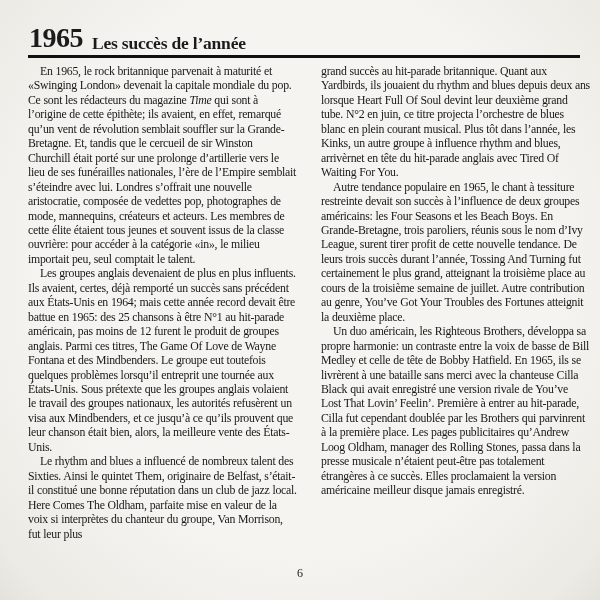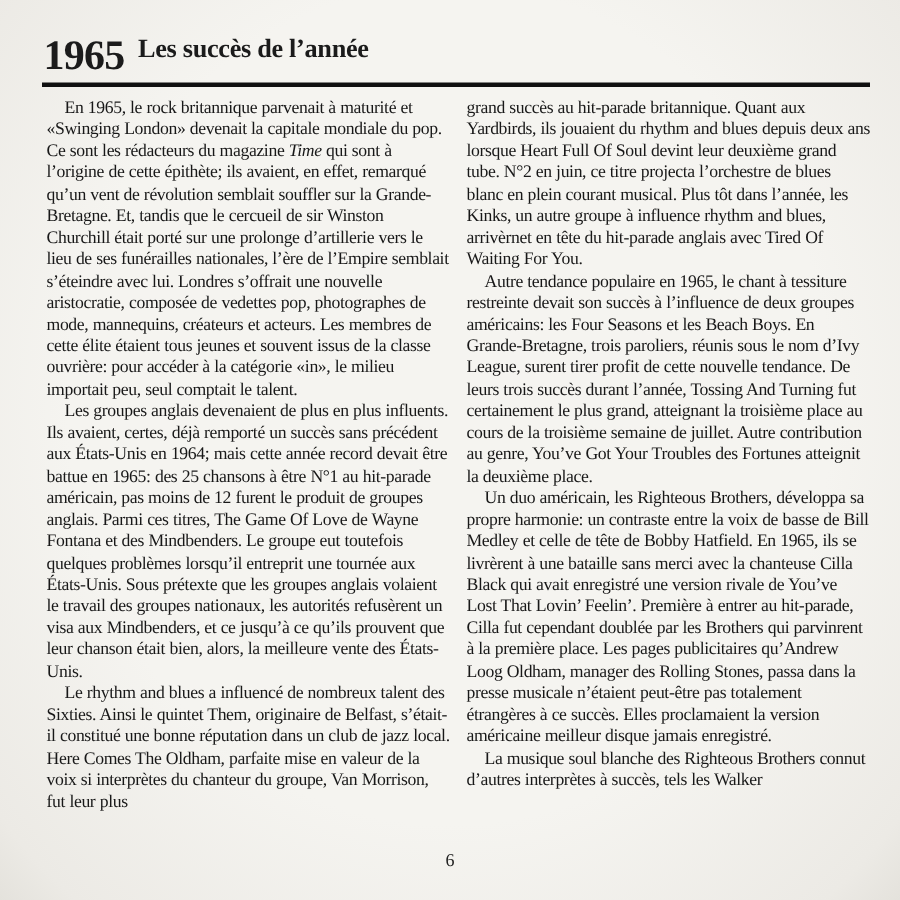--- a/index.html
+++ b/index.html
@@ -16,21 +16,21 @@
     position: relative;
   }
   .page {
     position: absolute;
     left: 28px;
     top: 24px;
     width: 552px;
   }
   .header {
     display: flex;
-    align-items: flex-start;
+    align-items: flex-end;
     gap: 9px;
     margin: 0 0 3px 1px;
   }
   .header .year {
     font-size: 28px;
     font-weight: bold;
     letter-spacing: -0.5px;
     line-height: 1;
   }
   .header .title {
@@ -40,22 +40,21 @@
     line-height: 1;
   }
   .rule {
     height: 3px;
     background: #101010;
     border: none;
     margin: 0 0 6px 0;
   }
   .columns {
     display: flex;
-    gap: 11px;
-    justify-content: flex-end;
+    gap: 24px;
   }
   .col {
     width: 269px;
     flex: 0 0 269px;
   }
   .para {
     margin: 0;
     font-size: 11.8px;
     line-height: 14.45px;
     letter-spacing: -0.25px;
@@ -90,18 +89,17 @@
   <div class="columns">
     <div class="col">
         <p class="para indent"><span>En 1965, le rock britannique parvenait à maturité et «Swinging London» devenait la capitale mondiale du pop. Ce sont les rédacteurs du magazine </span><span class="i">Time</span><span> qui sont à l’origine de cette épithète; ils avaient, en effet, remarqué qu’un vent de révolution semblait souffler sur la Grande-Bretagne. Et, tandis que le cercueil de sir Winston Churchill était porté sur une prolonge d’artillerie vers le lieu de ses funérailles nationales, l’ère de l’Empire semblait s’éteindre avec lui. Londres s’offrait une nouvelle aristocratie, composée de vedettes pop, photographes de mode, mannequins, créateurs et acteurs. Les membres de cette élite étaient tous jeunes et souvent issus de la classe ouvrière: pour accéder à la catégorie «in», le milieu importait peu, seul comptait le talent.</span></p>
         <p class="para indent"><span>Les groupes anglais devenaient de plus en plus influents. Ils avaient, certes, déjà remporté un succès sans précédent aux États-Unis en 1964; mais cette année record devait être battue en 1965: des 25 chansons à être N°1 au hit-parade américain, pas moins de 12 furent le produit de groupes anglais. Parmi ces titres, </span><span class="b">The Game Of Love</span><span> de Wayne Fontana et des Mindbenders. Le groupe eut toutefois quelques problèmes lorsqu’il entreprit une tournée aux États-Unis. Sous prétexte que les groupes anglais volaient le travail des groupes nationaux, les autorités refusèrent un visa aux Mindbenders, et ce jusqu’à ce qu’ils prouvent que leur chanson était bien, alors, la meilleure vente des États-Unis.</span></p>
         <p class="para indent"><span>Le rhythm and blues a influencé de nombreux talent des Sixties. Ainsi le quintet Them, originaire de Belfast, s’était-il constitué une bonne réputation dans un club de jazz local. </span><span class="b">Here Comes The Oldham,</span><span> parfaite mise en valeur de la voix si interprètes du chanteur du groupe, Van Morrison, fut leur plus</span></p>
       </div>
     <div class="col">
         <p class="para"><span>grand succès au hit-parade britannique. Quant aux Yardbirds, ils jouaient du rhythm and blues depuis deux ans lorsque </span><span class="b">Heart Full Of Soul</span><span> devint leur deuxième grand tube. N°2 en juin, ce titre projecta l’orchestre de blues blanc en plein courant musical. Plus tôt dans l’année, les Kinks, un autre groupe à influence rhythm and blues, arrivèrnet en tête du hit-parade anglais avec </span><span class="b">Tired Of Waiting For You.</span></p>
         <p class="para indent"><span>Autre tendance populaire en 1965, le chant à tessiture restreinte devait son succès à l’influence de deux groupes américains: les Four Seasons et les Beach Boys. En Grande-Bretagne, trois paroliers, réunis sous le nom d’Ivy League, surent tirer profit de cette nouvelle tendance. De leurs trois succès durant l’année, </span><span class="b">Tossing And Turning</span><span> fut certainement le plus grand, atteignant la troisième place au cours de la troisième semaine de juillet. Autre contribution au genre, </span><span class="b">You’ve Got Your Troubles</span><span> des Fortunes atteignit la deuxième place.</span></p>
         <p class="para indent"><span>Un duo américain, les Righteous Brothers, développa sa propre harmonie: un contraste entre la voix de basse de Bill Medley et celle de tête de Bobby Hatfield. En 1965, ils se livrèrent à une bataille sans merci avec la chanteuse Cilla Black qui avait enregistré une version rivale de </span><span class="b">You’ve Lost That Lovin’ Feelin’.</span><span> Première à entrer au hit-parade, Cilla fut cependant doublée par les Brothers qui parvinrent à la première place. Les pages publicitaires qu’Andrew Loog Oldham, manager des Rolling Stones, passa dans la presse musicale n’étaient peut-être pas totalement étrangères à ce succès. Elles proclamaient la version américaine meilleur disque jamais enregistré.</span></p>
-        <p class="para indent"><span>La musique soul blanche des Righteous Brothers connut d’autres interprètes à succès, tels les Walker</span></p>
       </div>
   </div>
 </div>
 
 <div class="page-number">6</div>
 
 </body></html>

